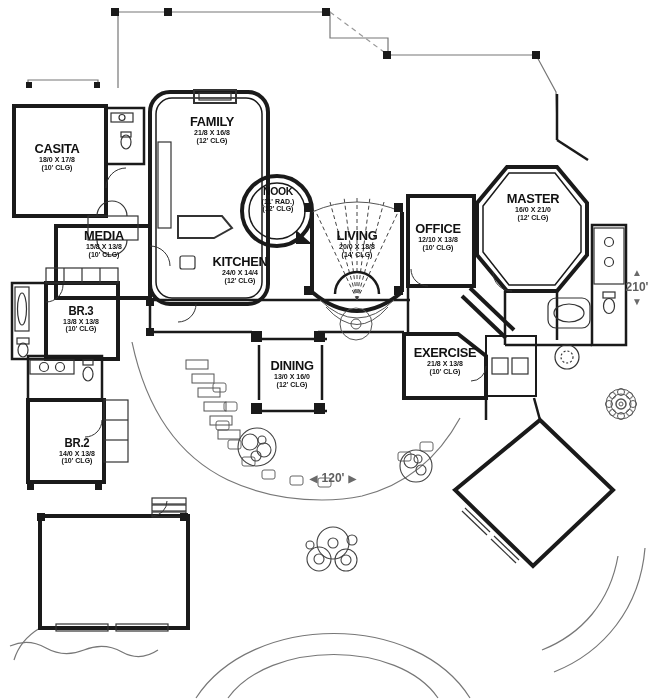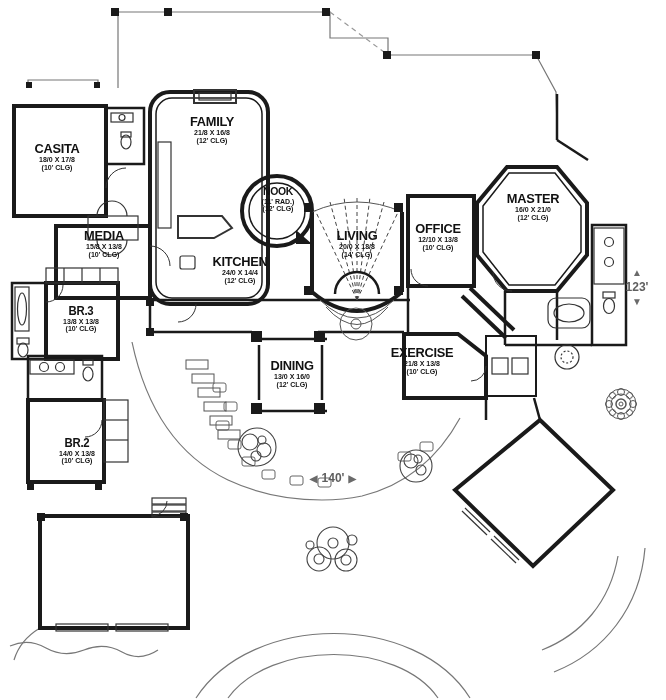--- a/index.html
+++ b/index.html
@@ -298,30 +298,30 @@
   <div class="lbl md" style="left:77px;top:439px;margin-top:12px;">
     <span class="rn">BR.2</span>
     <span class="rd">14/0 X 13/8</span>
     <span class="rc">(10' CLG)</span>
   </div>
   <div class="lbl" style="left:292px;top:373px;text-align:center;">
     <span class="rn">DINING</span>
     <span class="rd">13/0 X 16/0</span>
     <span class="rc">(12' CLG)</span>
   </div>
-  <div class="lbl" style="left:422px;top:360px;">
+  <div class="lbl" style="left:445px;top:360px;">
     <span class="rn">EXERCISE</span>
     <span class="rd">21/8 X 13/8</span>
     <span class="rc">(10' CLG)</span>
   </div>
 
   <div class="dimh" style="left:333px;top:478px;">
     <span class="arr">◀</span>
-    <span>140'</span>
+    <span>120'</span>
     <span class="arr">▶</span>
   </div>
   <div class="dimv" style="left:637px;top:287px;">
     <span class="arr">▲</span>
-    <span>123'</span>
+    <span>210'</span>
     <span class="arr">▼</span>
   </div>
 
 </div>
 
 </body></html>

